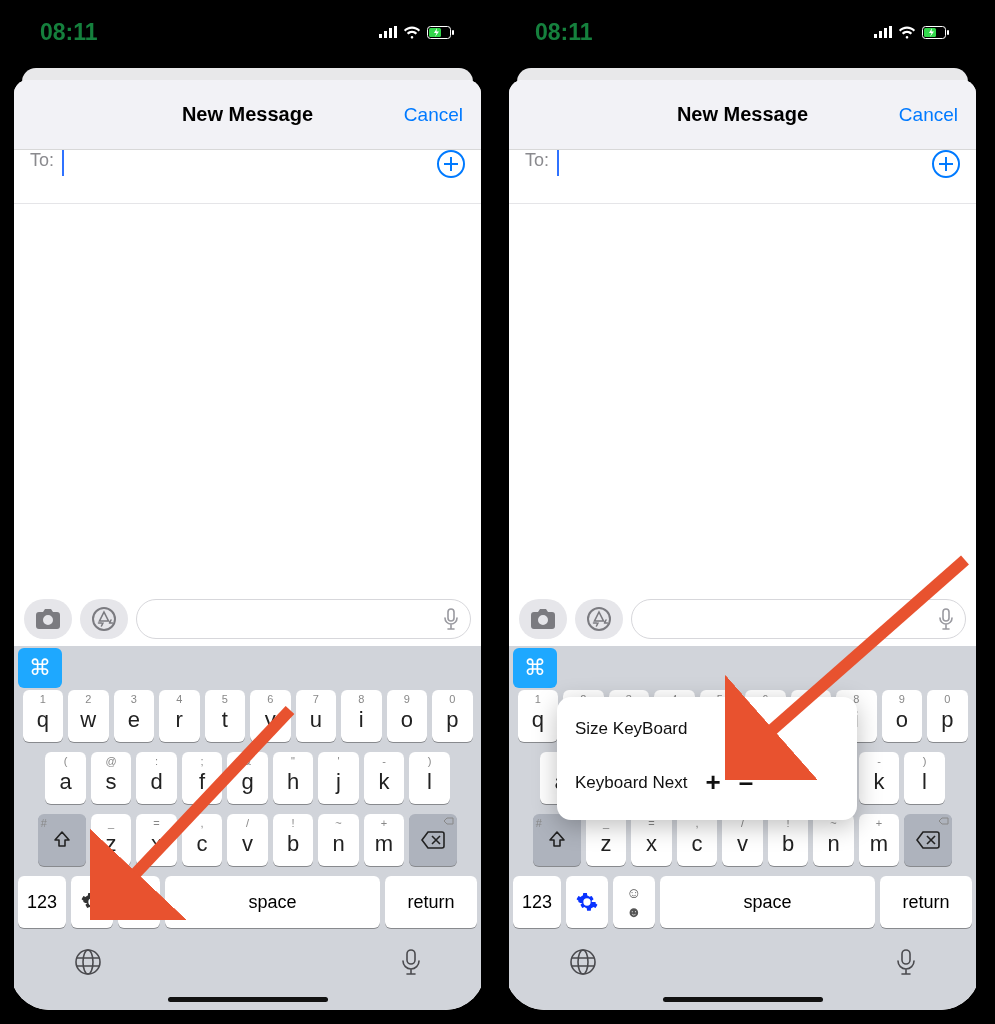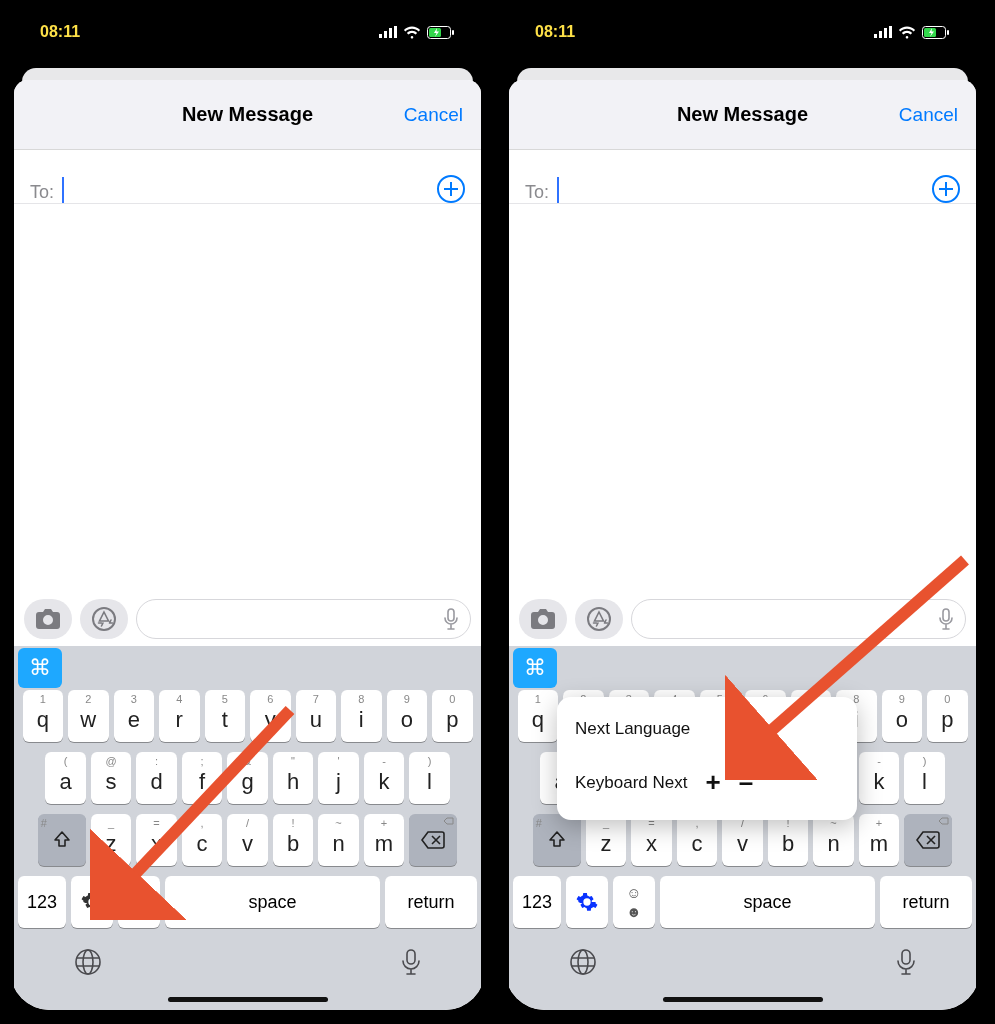--- a/index.html
+++ b/index.html
@@ -15,26 +15,26 @@
   .phone {
     width: 475px;
     height: 1000px;
     background: #000;
     border-radius: 40px;
     position: relative;
     overflow: hidden;
   }
   .statusbar {
     height: 44px;
-    color: #fde047;
+    color: #15803d;
     display: flex;
     justify-content: space-between;
     align-items: center;
     padding: 0 30px;
-    font-size: 16px;
+    font-size: 23px;
     font-weight: 600;
   }
   .status-icons { display:flex; gap:6px; align-items:center; }
   .card-back {
     position:absolute;
     top:58px; left:12px; right:12px; height:30px;
     background:#e8e8ea; border-radius:14px 14px 0 0;
   }
   .app {
     position:absolute;
@@ -52,21 +52,21 @@
     justify-content:center;
     position:relative;
     border-bottom:1px solid #d8d8d8;
   }
   .nav-title { font-size:20px; font-weight:600; }
   .nav-cancel {
     position:absolute; right:18px;
     color:#007aff; font-size:19px;
   }
   .to-row {
-    height:54px; display:flex; align-items:flex-end;
+    height:54px; display:flex; align-items:flex-start;
     padding:0 16px; border-bottom:1px solid #e5e5e8;
     gap:8px;
   }
   .to-label { color:#8a8a8e; font-size:18px; }
   .to-cursor { width:2px; height:26px; background:#2f72ff; }
   .to-spacer { flex:1; }
   .add-btn {
     width:28px; height:28px; border:2px solid #007aff; border-radius:50%;
     display:flex; align-items:center; justify-content:center;
     color:#007aff; font-size:20px; font-weight:400;
@@ -649,21 +649,21 @@
         <div class="emoji-stack">
           <span>☺</span>
           <span>☻</span>
         </div>
         <div class="key-sp" style="flex:1">space</div>
         <div class="key-sp" style="width:92px">return</div>
       </div>
 
       <div class="popup">
         <div class="popup-item">
-          <span>Next Language</span>
+          <span>Size KeyBoard</span>
         </div>
         <div class="popup-item">
           <span>Keyboard Next</span>
           <span class="popup-sz">
             <span style="font-size:26px;font-weight:700">+</span>
             <span style="font-size:26px;font-weight:700">–</span>
           </span>
         </div>
       </div>
     </div>

